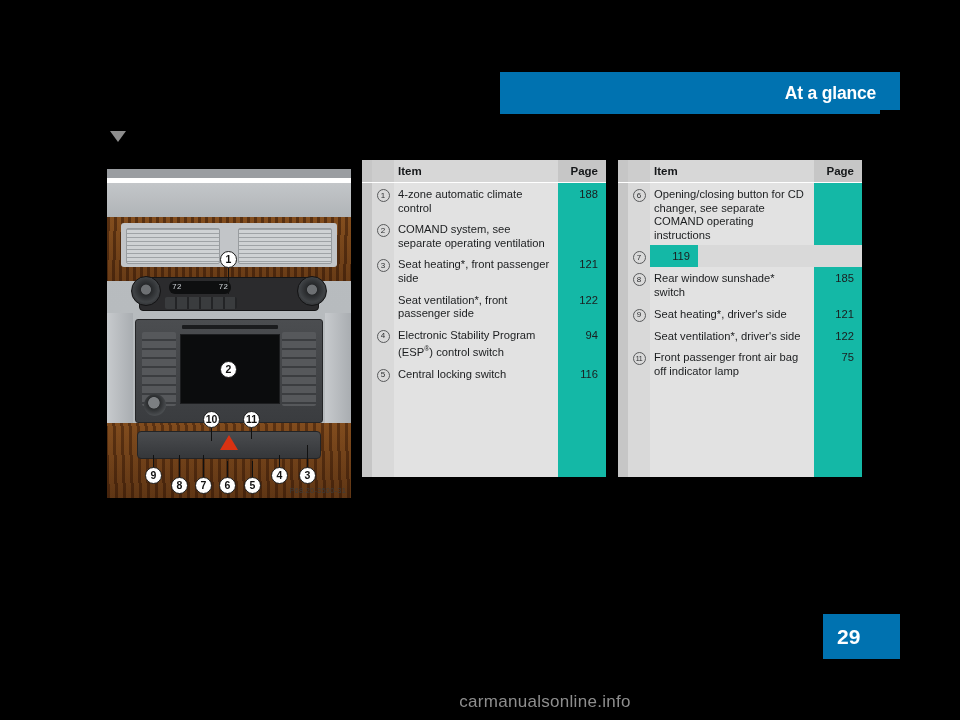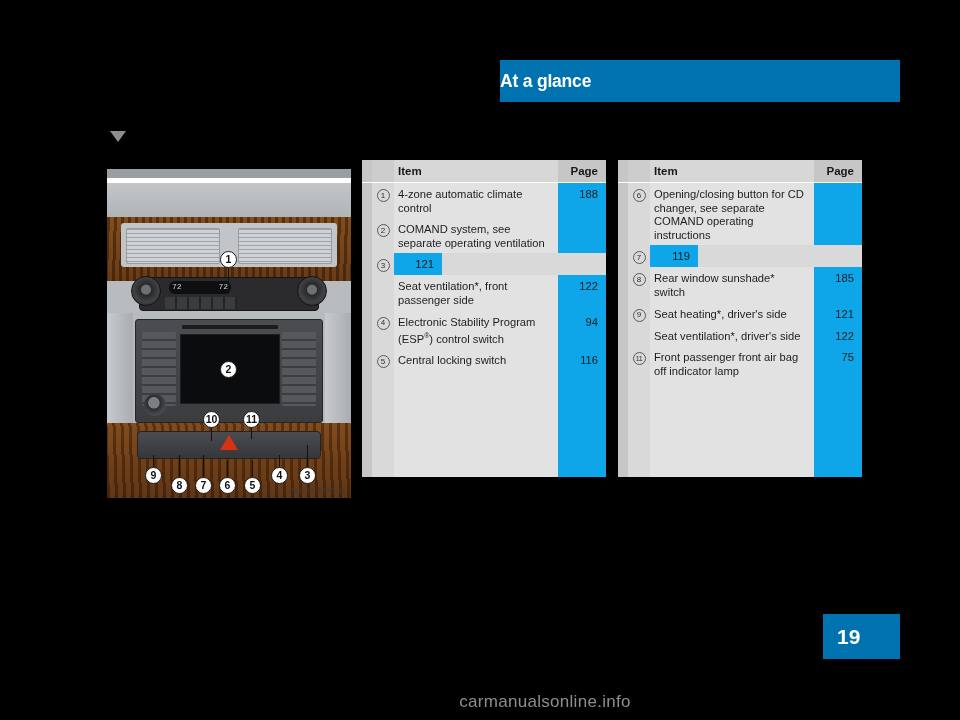--- a/index.html
+++ b/index.html
@@ -11,25 +11,26 @@
   }
   .page {
     position: relative;
     width: 960px; height: 720px;
     background: #000000;
   }
 
   
   .header-banner {
     position: absolute;
-    left: 500px; top: 60px;
+    left: 500px; top: 72px;
     width: 400px; height: 42px;
     background: #0072b0;
     display: flex;
     align-items: center;
+    justify-content: flex-end;
   }
   .header-title {
     color: #ffffff;
     font-size: 17.5px;
     font-weight: bold;
     letter-spacing: -0.2px;
     padding-right: 24px;
     white-space: nowrap;
   }
   .header-tab-notch {
@@ -237,21 +238,21 @@
     height: 23px;
     background: #cdcdcd;
     border-bottom: 1.5px solid #ffffff;
     flex: 0 0 auto;
   }
   .tbody { flex: 1 1 auto; display: flex; flex-direction: column; }
 
   .col-gutter { width: 10px; flex: 0 0 10px; background: #c6c6c6; }
   .col-num    { width: 22px; flex: 0 0 22px; background: #d9d9d9; }
   .col-item   { flex: 1 1 auto; background: #e2e2e2; }
-  .col-page   { width: 48px; flex: 0 0 48px; background: #0ea5e9; }
+  .col-page   { width: 48px; flex: 0 0 48px; background: #14b8a6; }
 
   .thead .col-gutter { background: #c6c6c6; }
   .thead .col-num    { background: #cdcdcd; }
   .thead .col-item   { background: #d7d7d7; }
   .thead .col-page   { background: #c6c6c6; }
 
   .th {
     font-size: 11.5px;
     font-weight: bold;
     color: #16181a;
@@ -404,20 +405,21 @@
         </div>
         <div class="col-item cell cell-item">COMAND system, see separate operating ventilation</div>
         <div class="col-page cell cell-page"></div>
       </div>
 
       <div class="trow">
         <div class="col-gutter"></div>
         <div class="col-num cell cell-num">
           <div class="num-circle">3</div>
         </div>
+        <div class="col-item cell cell-item">Seat heating*, front passenger side</div>
         <div class="col-page cell cell-page">121</div>
       </div>
 
       <div class="trow">
         <div class="col-gutter"></div>
         <div class="col-num cell cell-num"></div>
         <div class="col-item cell cell-item">Seat ventilation*, front passenger side</div>
         <div class="col-page cell cell-page">122</div>
       </div>
 
@@ -512,18 +514,18 @@
       <div class="tfill">
         <div class="col-gutter"></div>
         <div class="col-num"></div>
         <div class="col-item"></div>
         <div class="col-page"></div>
       </div>
     </div>
   </div>
 
   <div class="page-tab">
-    <div class="page-number">19</div>
+    <div class="page-number">29</div>
   </div>
 
   <div class="watermark">carmanualsonline.info</div>
 
 </div>
 
 </body></html>

